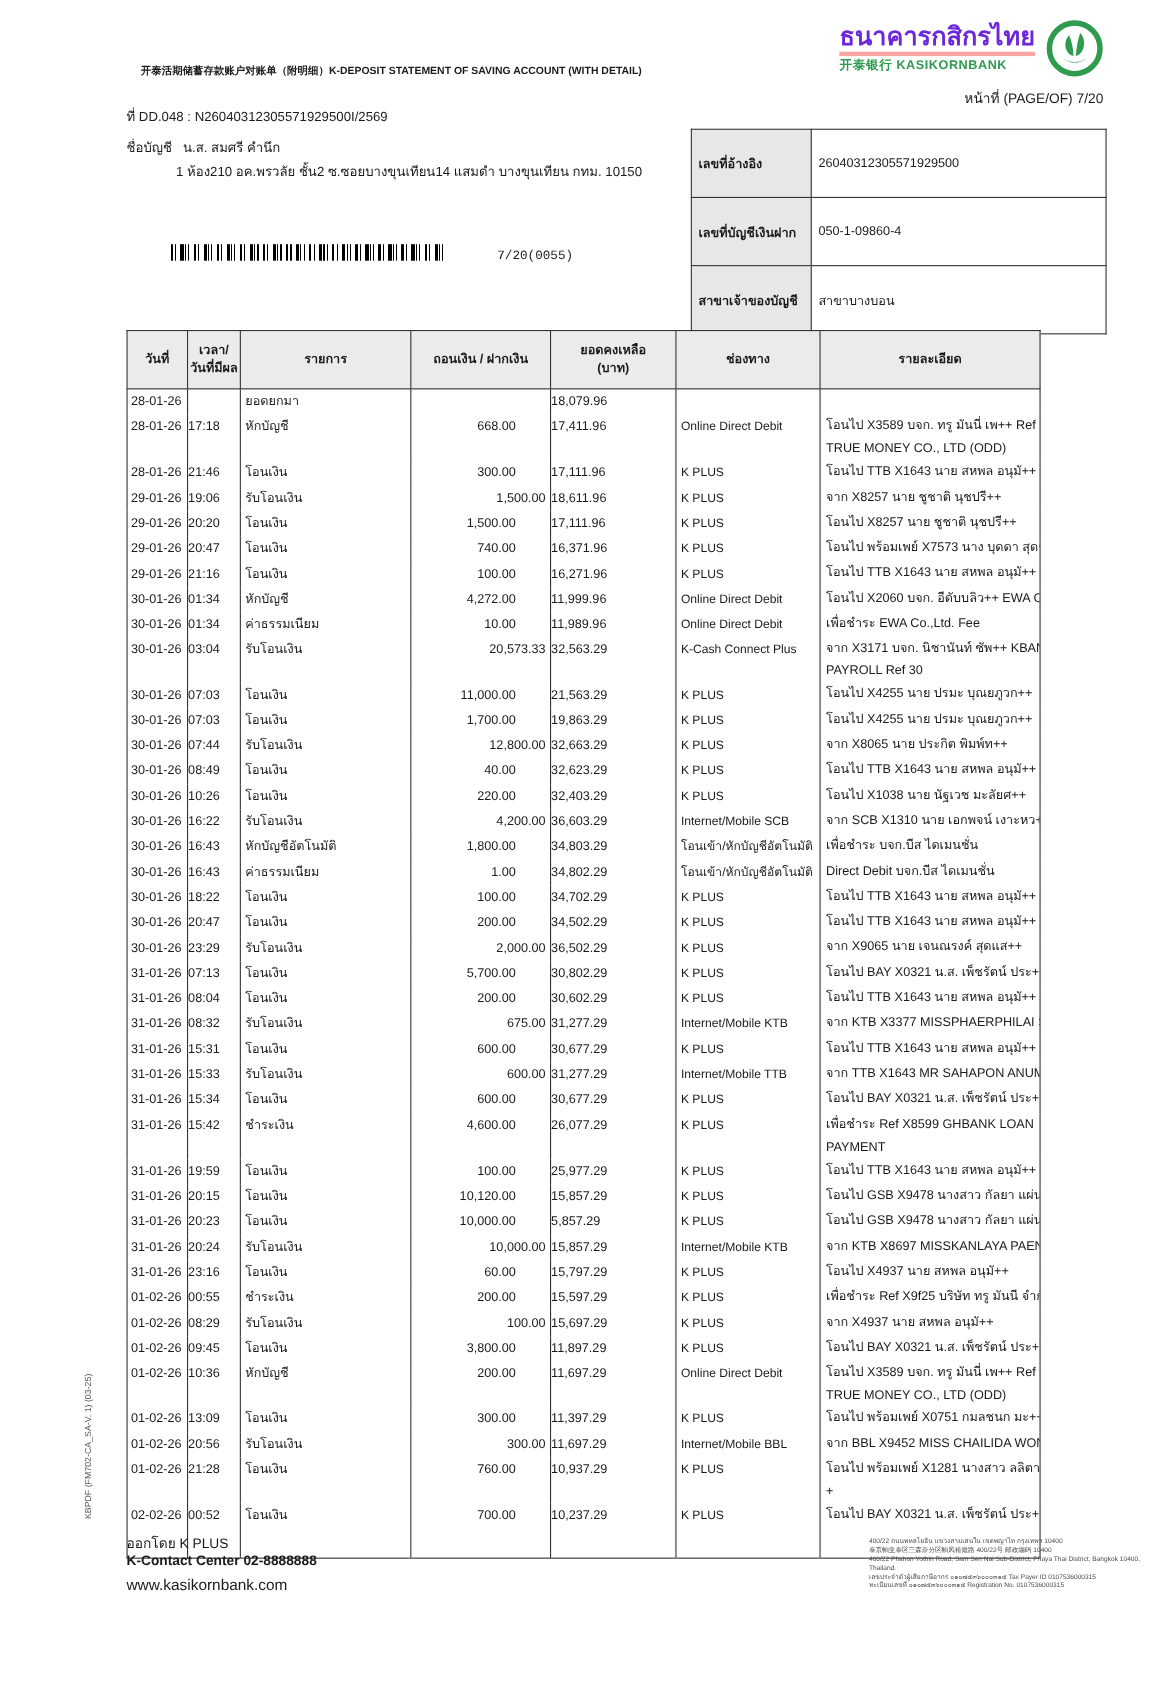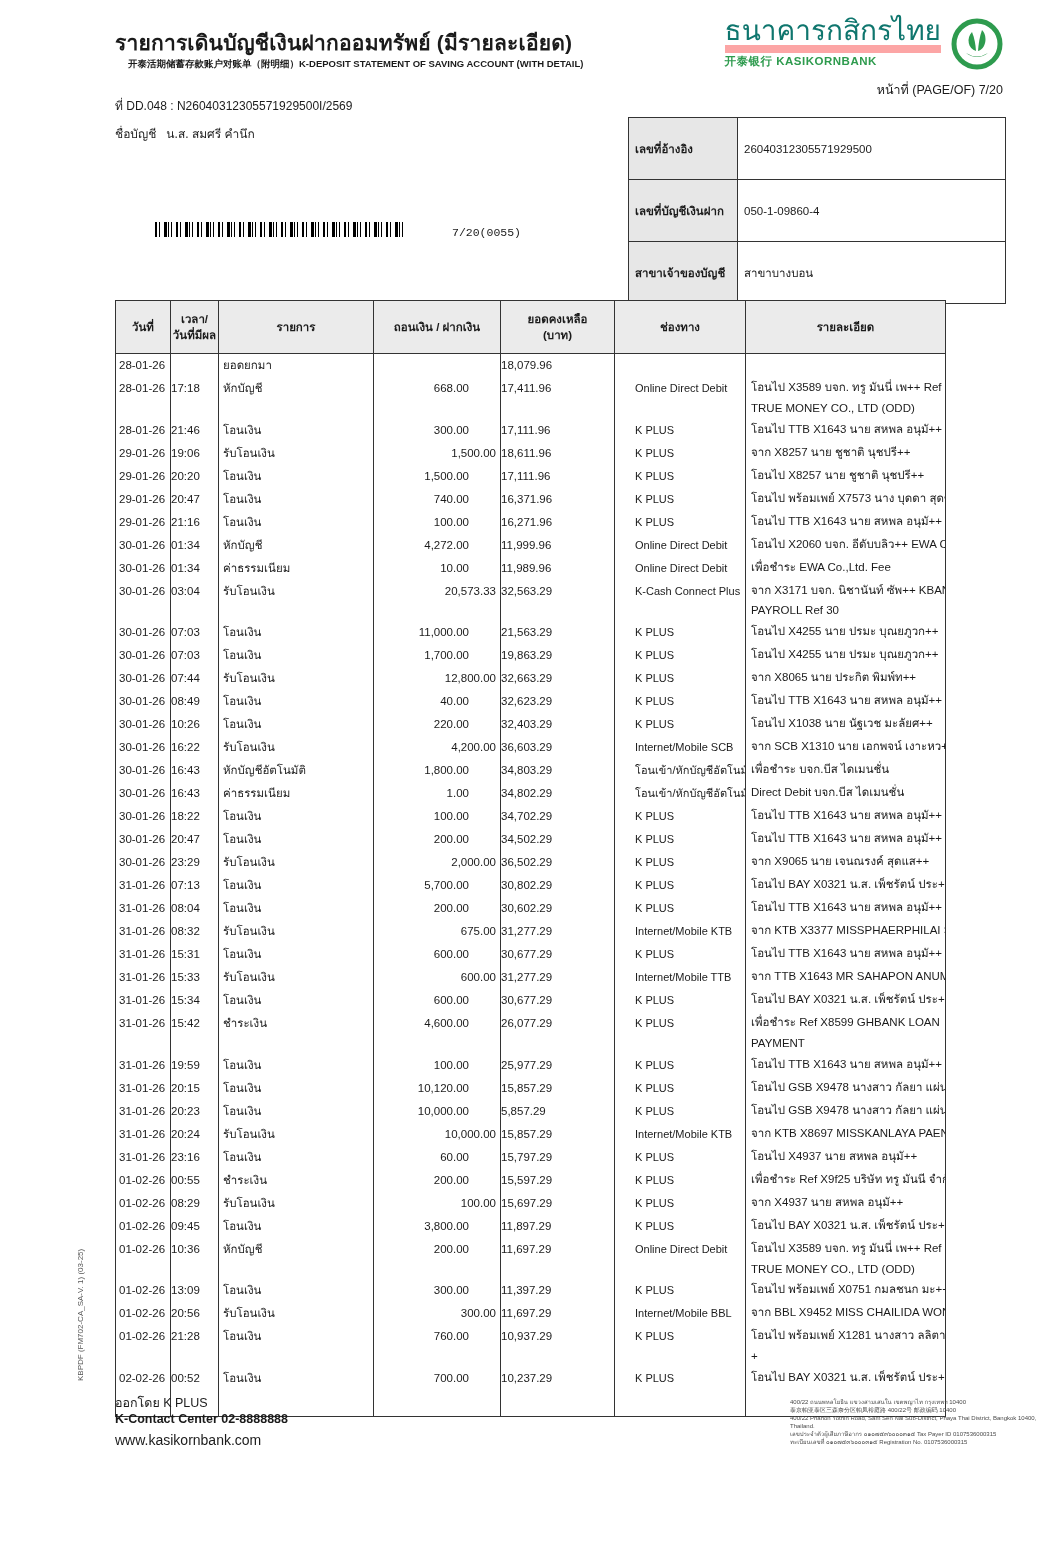--- a/index.html
+++ b/index.html
@@ -4,22 +4,22 @@
 <style>
   html,body{margin:0;padding:0;background:#fff;}
   .page{position:relative;width:1061px;height:1543px;background:#fff;overflow:hidden;
         font-family:"Liberation Sans","DejaVu Sans",sans-serif;color:#1b1b1b;}
 
   
   .title{position:absolute;left:115px;top:26px;font-size:21px;font-weight:bold;letter-spacing:.2px;}
   .subtitle{position:absolute;left:116px;top:58px;font-size:9.5px;font-weight:bold;margin-left:12px;}
   .brand{position:absolute;right:58px;top:18px;display:flex;align-items:center;gap:10px;}
   .brand-text{text-align:left;}
-  .brand-th{font-size:28px;font-weight:normal;color:#0f766e;line-height:24px;}
-  .brand-sub{font-size:11.5px;font-weight:bold;color:#2e9b4e;border-top:8px solid #fca5a5;
+  .brand-th{font-size:23px;font-weight:bold;color:#6d28d9;line-height:24px;}
+  .brand-sub{font-size:11.5px;font-weight:bold;color:#2e9b4e;border-top:4px solid #fca5a5;
              margin-top:2px;padding-top:1px;letter-spacing:.5px;}
   .page-of{position:absolute;right:58px;top:80px;font-size:12.5px;}
   .doc-no{position:absolute;left:115px;top:96px;font-size:12px;}
   .acct-line{position:absolute;left:115px;top:124px;font-size:12px;}
   .acct-addr{position:absolute;left:160px;top:146px;font-size:12px;}
 
   
   .info-box{position:absolute;left:628px;top:117px;width:378px;border:1.5px solid #333;
             border-collapse:collapse;font-size:11.5px;}
   .info-box td{border:1px solid #333;padding:21px 6px;height:19px;}
@@ -41,42 +41,41 @@
            text-align:center;vertical-align:middle;line-height:16px;font-size:11.5px;}
   .stmt td{border-left:1px solid #333;border-right:1px solid #333;border-top:none;border-bottom:none;
            vertical-align:top;line-height:23px;padding:0;overflow:hidden;white-space:nowrap;}
   .stmt td.date{padding-left:3px;}
   .stmt td.time{text-align:left;}
   .stmt td.txn{padding-left:4px;}
   .stmt td.amt{text-align:right;}
   .stmt td.amt .w{display:block;padding-right:31px;}
   .stmt td.amt .d{display:block;padding-right:4px;}
   .stmt td.bal{text-align:left;padding-right:3px;}
-  .stmt td.ch{padding-left:20px;font-size:11px;}
+  .stmt td.ch{padding-left:4px;font-size:11px;}
   .stmt td.det{padding-left:5px;}
   .stmt td.det div{line-height:19.8px;padding-top:1px;}
   .stmt tr.spacer td{height:26px;}
 
   
   .foot-left{position:absolute;left:115px;top:1395px;font-size:12.5px;line-height:16px;}
   .foot-left .bold{font-weight:bold;}
   .foot-url{position:absolute;left:115px;top:1432px;font-size:14px;}
   .foot-right{position:absolute;left:790px;top:1398px;width:250px;font-size:6px;line-height:8px;color:#4a4a4a;}
   .side-note{position:absolute;left:76px;top:1230px;height:170px;width:14px;
              writing-mode:vertical-rl;transform:rotate(180deg);font-size:8px;color:#555;text-align:center;}
 
   
   .logo-circle{width:52px;height:52px;}
 </style>
 </head>
 <body>
 
 <div class="page">
 
-  <div class="title">รายการเดินบัญชีเงินฝากออมทรัพย์ (มีรายละเอียด)</div>
   <div class="subtitle">开泰活期储蓄存款账户对账单（附明细）K-DEPOSIT STATEMENT OF SAVING ACCOUNT (WITH DETAIL)</div>
 
   <div class="brand">
     <div class="brand-text">
       <div class="brand-th">ธนาคารกสิกรไทย</div>
       <div class="brand-sub">开泰银行 KASIKORNBANK</div>
     </div>
     <svg class="logo-circle" viewBox="0 0 52 52">
       <circle cx="26" cy="26" r="23" fill="#ffffff" stroke="#2e9b4e" stroke-width="5"></circle>
       <path d="M25 33 C 17 31, 15 20, 21 14 C 23.5 20, 24.5 26, 25 33 Z" fill="#2e9b4e"></path>
@@ -85,20 +84,21 @@
     </svg>
   </div>
 
   <div class="page-of">หน้าที่ (PAGE/OF) 7/20</div>
   <div class="doc-no">ที่ DD.048 : N26040312305571929500I/2569</div>
 
   <div class="acct-line">
     <span>ชื่อบัญชี</span>&nbsp;&nbsp;
     <span>น.ส. สมศรี คำนึก</span>
   </div>
+  <div class="acct-addr">1 ห้อง210 อค.พรวลัย ชั้น2 ซ.ซอยบางขุนเทียน14 แสมดำ บางขุนเทียน กทม. 10150</div>
 
   <table class="info-box">
     <tbody>
         <tr>
       <td class="lbl">เลขที่อ้างอิง</td>
       <td>26040312305571929500</td>
     </tr>
     <tr>
       <td class="lbl">เลขที่บัญชีเงินฝาก</td>
       <td>050-1-09860-4</td>

